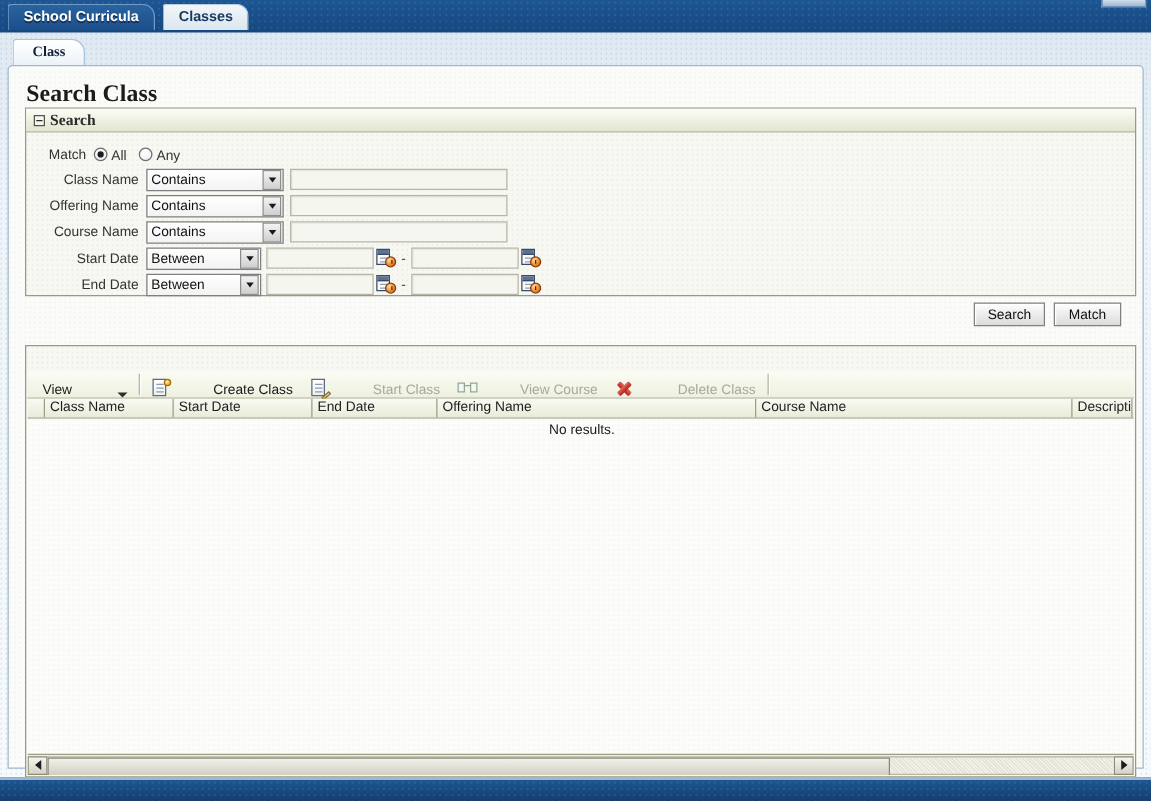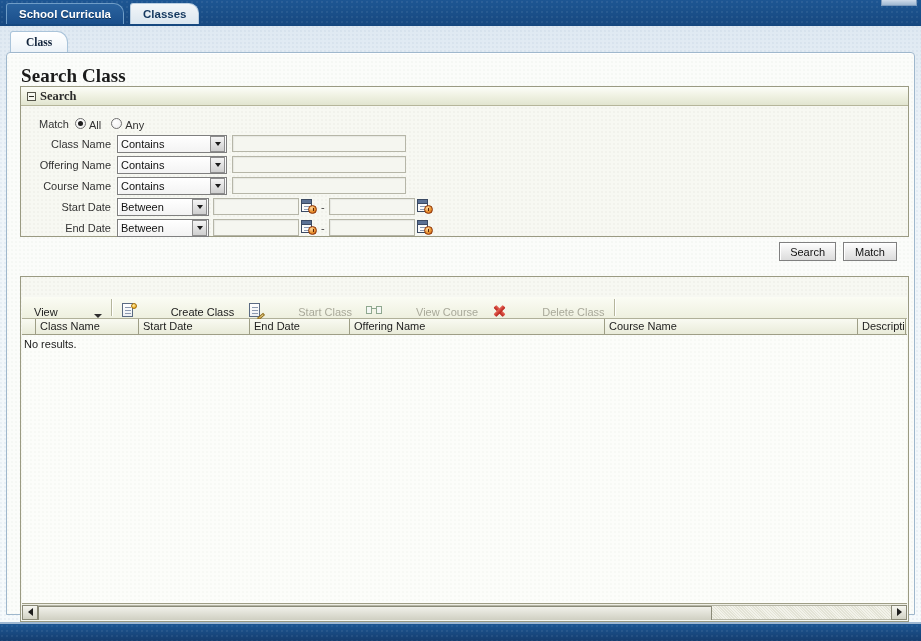--- a/index.html
+++ b/index.html
@@ -290,20 +290,21 @@
     font-size: 11px; color: #1d1d1d;
     padding-left: 4px; line-height: 15px;
     overflow: hidden; white-space: nowrap; flex: 0 0 auto;
   }
   .col-h.grip { width: 14px; padding: 0; }
   #table-body {
     position: absolute; left: 0; top: 16px; right: 0; bottom: 18px;
     background:
       radial-gradient(circle at 1px 1px, rgba(160,175,155,.15) 0.5px, transparent 0.8px) 0 0/4px 4px,
       #fcfdfa;
+    text-align: center;
   }
   #no-results { font-size: 11px; color: #1b1b1b; padding: 3px 0 0 2px; }
 
   
   #hscroll {
     position: absolute; left: 0; right: 0; bottom: 0; height: 17px;
     background: #eeeee4;
     border-top: 1px solid #9e9e86;
     display: flex; align-items: center;
   }

